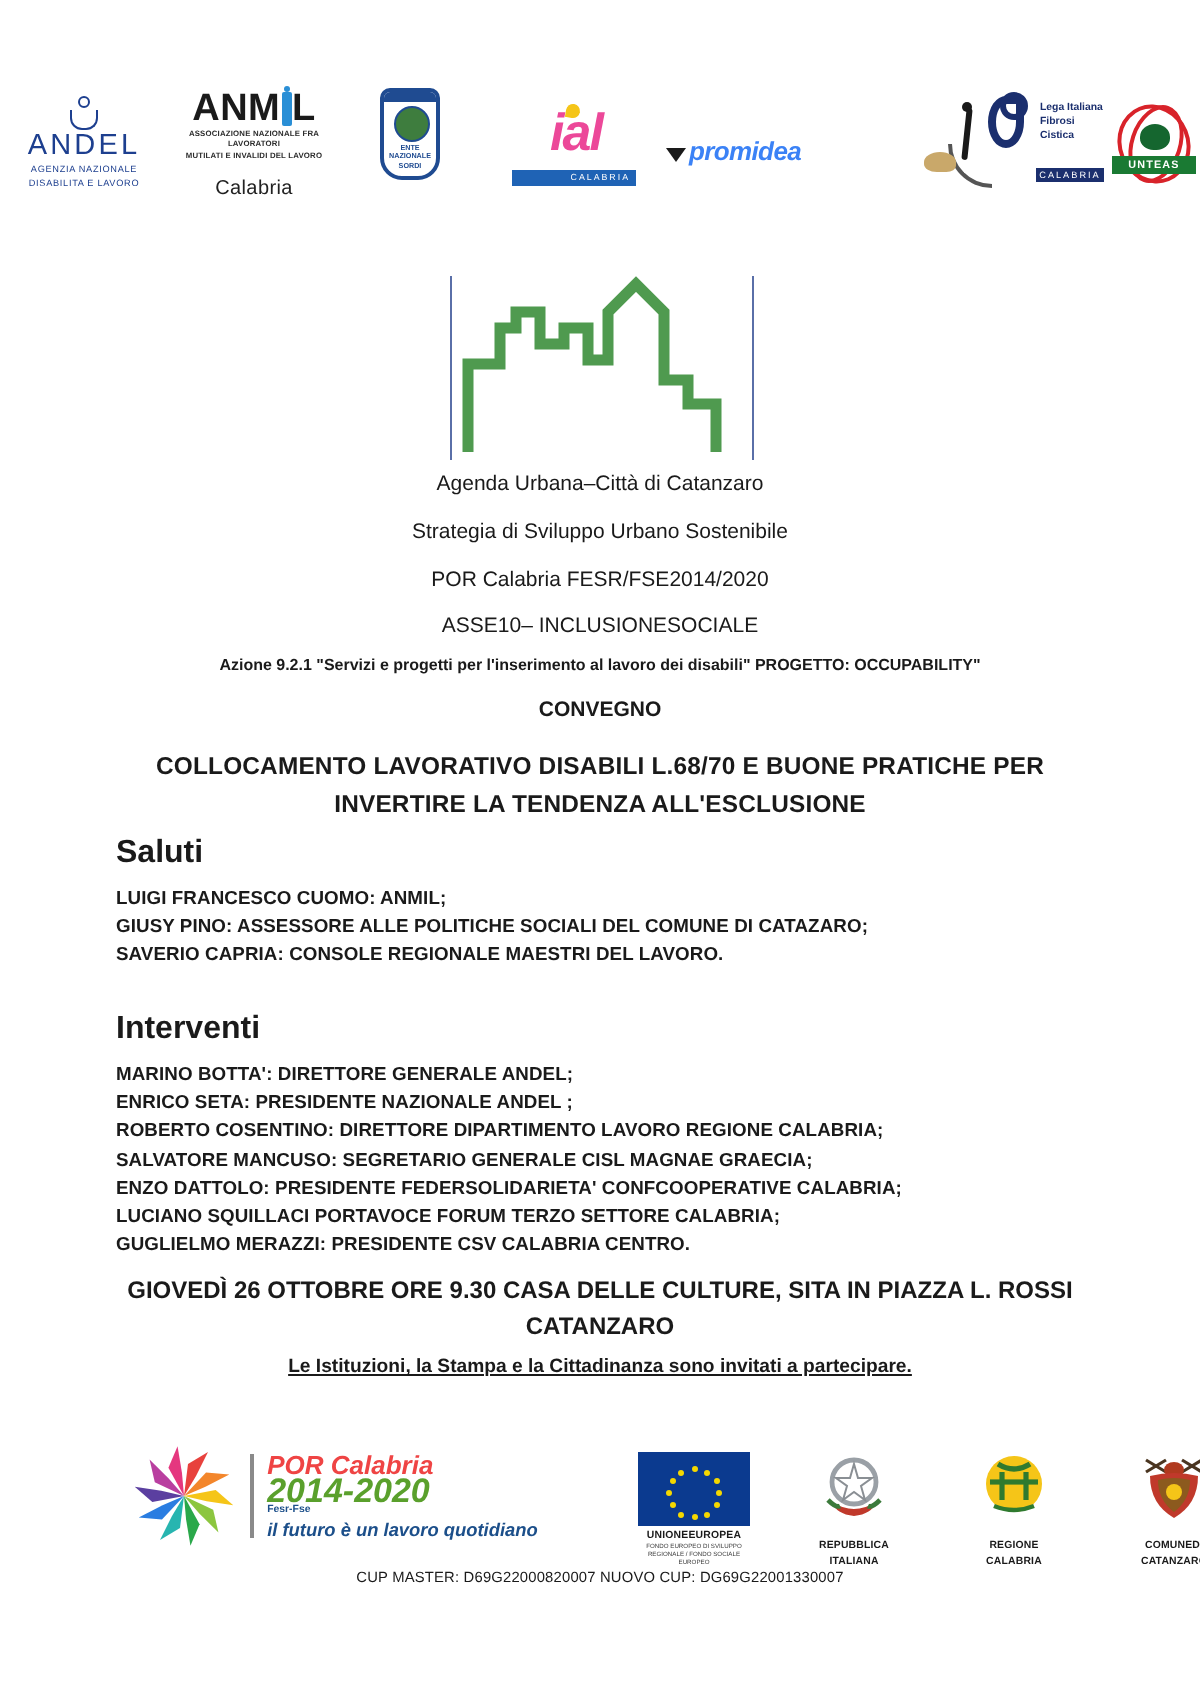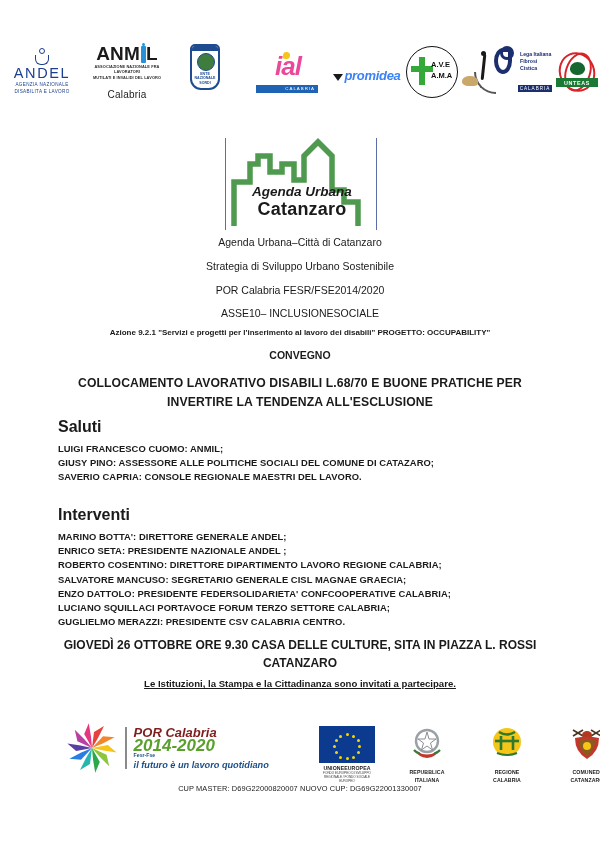--- a/index.html
+++ b/index.html
@@ -308,21 +308,21 @@
   .por {
     position: absolute; left: 66px; top: 722px;
     display: flex; align-items: center;
   }
   .por .pin { width: 52px; height: 52px; flex: none; }
   .por .bar {
     width: 1.6px; height: 42px; background: #8a8a8a; margin: 0 7px;
   }
   .por .txt { text-align: left; }
   .por .t1 {
-    font-size: 13px; font-weight: 700; font-style: italic; color: #7f1d1d;
+    font-size: 13px; font-weight: 700; font-style: italic; color: #ef4444;
     line-height: 14px;
   }
   .por .t2 {
     font-size: 17px; font-weight: 700; font-style: italic; color: #5aa02c;
     line-height: 12px;
   }
   .por .t3 {
     font-size: 5.2px; font-weight: 700; color: #1c4f8a; line-height: 7px;
   }
   .por .t4 {
@@ -401,30 +401,20 @@
         <div class="letters">ial</div>
         <div class="dot"></div>
       </div>
       <div class="bar">CALABRIA</div>
     </div>
 
     <div class="logo promidea">
       <div class="t"><span class="chev"></span><span>promidea</span></div>
     </div>
 
-    <div class="logo ave">
-      <div class="circ">
-        <div class="cross-v"></div>
-        <div class="cross-h"></div>
-        <div class="lbl">
-          <div>A.V.E</div>
-          <div>A.M.A</div>
-        </div>
-      </div>
-    </div>
 
     <div class="logo figure">
       <div class="fig">
         <div class="head"></div>
           <div class="stick"></div>
         <div class="swoosh"></div>
           <div class="blob"></div>
       </div>
     </div>
 
@@ -450,24 +440,20 @@
         <div class="band">UNTEAS</div>
       </div>
     </div>
 
   </div>
 
   <div class="au-logo">
     <svg width="149" height="92" viewBox="0 0 149 92">
       <path d="M8 88 L8 44 L24 44 L24 26 L32 26 L32 18 L44 18 L44 34 L56 34 L56 26 L68 26 L68 42 L78 42 L78 18 L92 4 L106 18 L106 52 L118 52 L118 64 L132 64 L132 88" fill="none" stroke="#4f9a4f" stroke-width="5.5" stroke-linejoin="miter"></path>
     </svg>
-    <div class="au-text">
-      <div class="l1">Agenda Urbana</div>
-      <div class="l2">Catanzaro</div>
-    </div>
   </div>
 
   <div class="hdr hdr-1">Agenda Urbana–Città di Catanzaro</div>
   <div class="hdr hdr-2">Strategia di Sviluppo Urbano Sostenibile</div>
   <div class="hdr hdr-3">POR Calabria FESR/FSE2014/2020</div>
   <div class="hdr hdr-4">ASSE10– INCLUSIONESOCIALE</div>
   <div class="hdr hdr-5">Azione 9.2.1 "Servizi e progetti per l'inserimento al lavoro dei disabili" PROGETTO: OCCUPABILITY"</div>
   <div class="hdr hdr-6">CONVEGNO</div>
 
   <div class="title">

